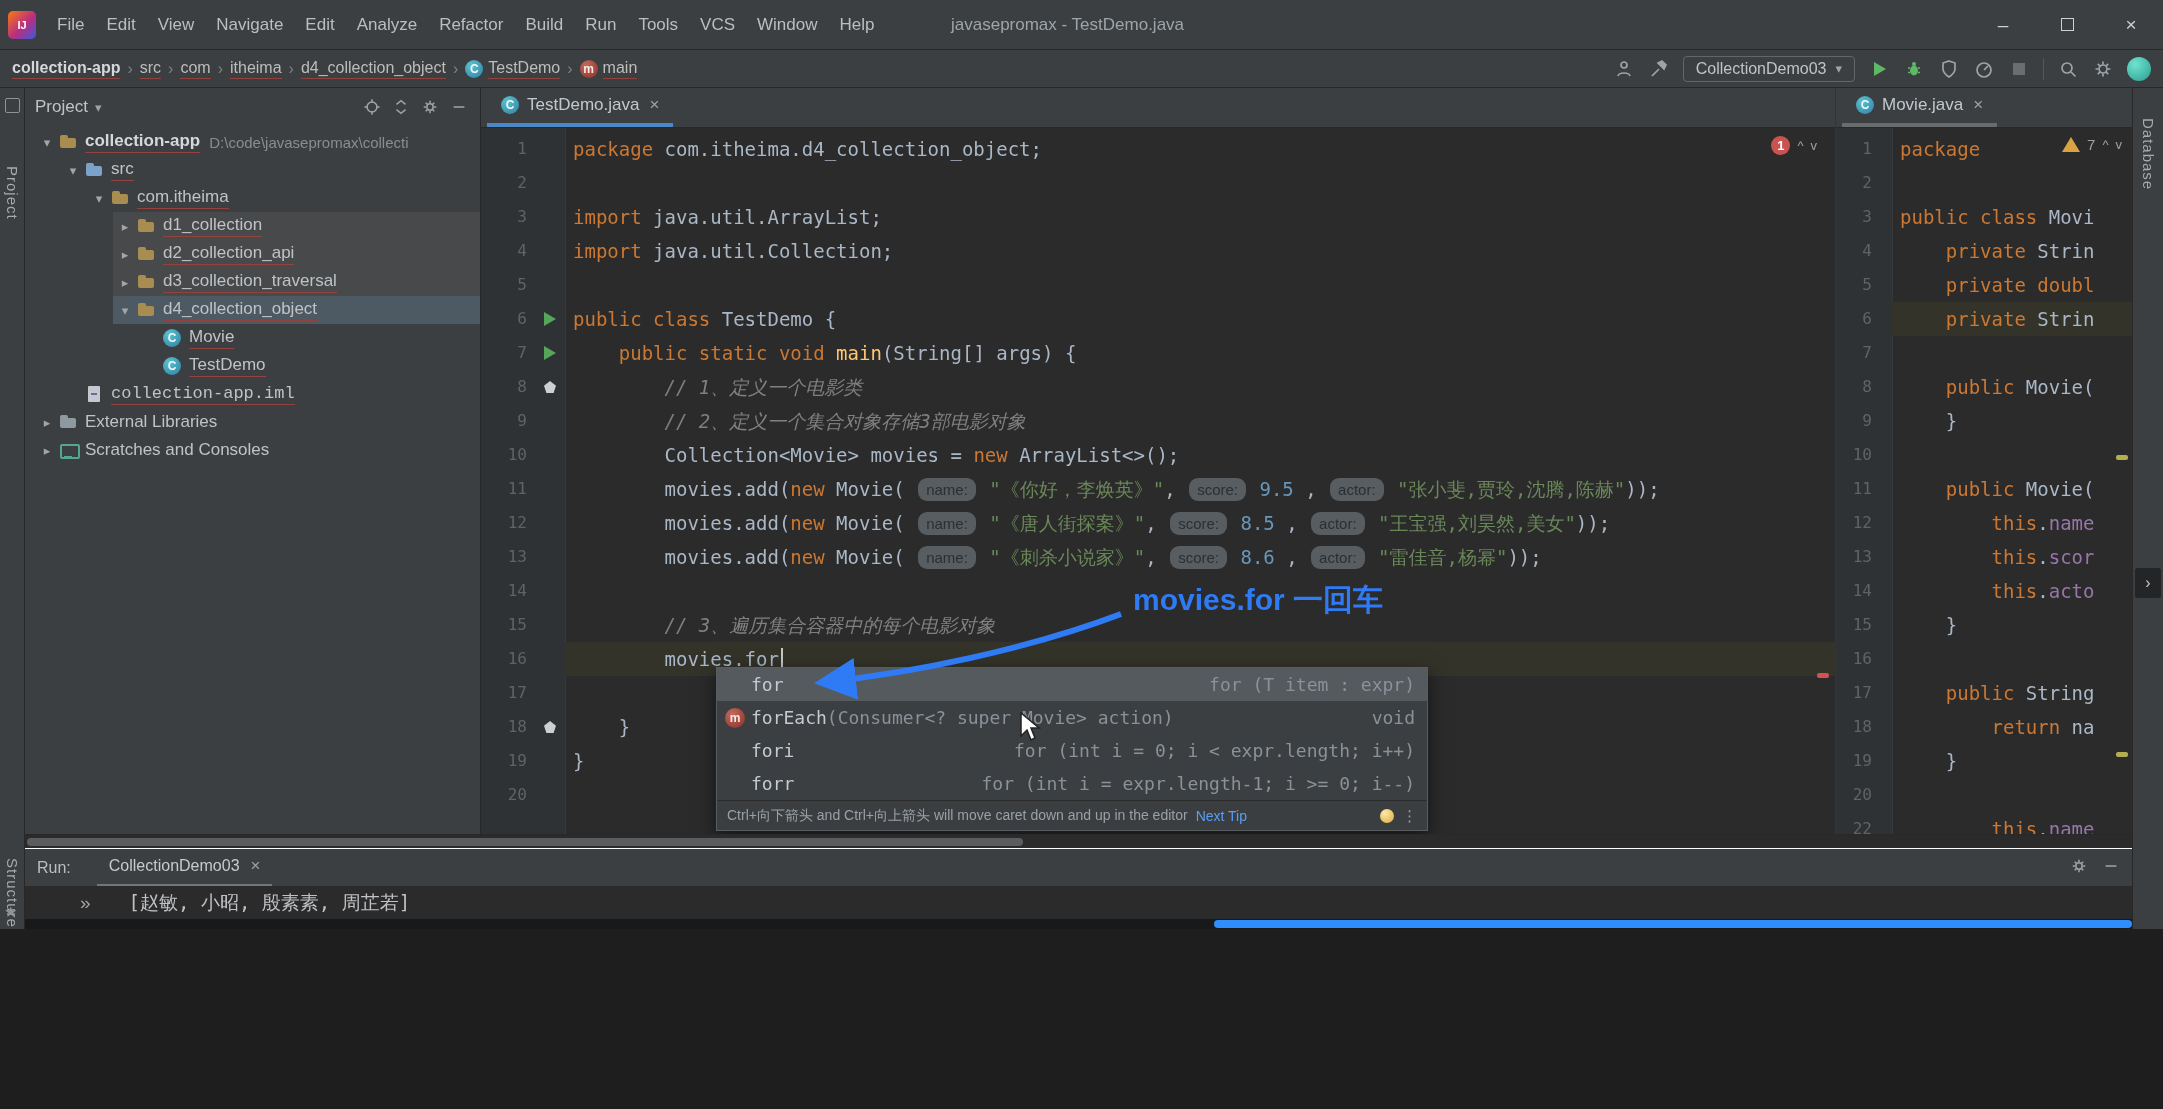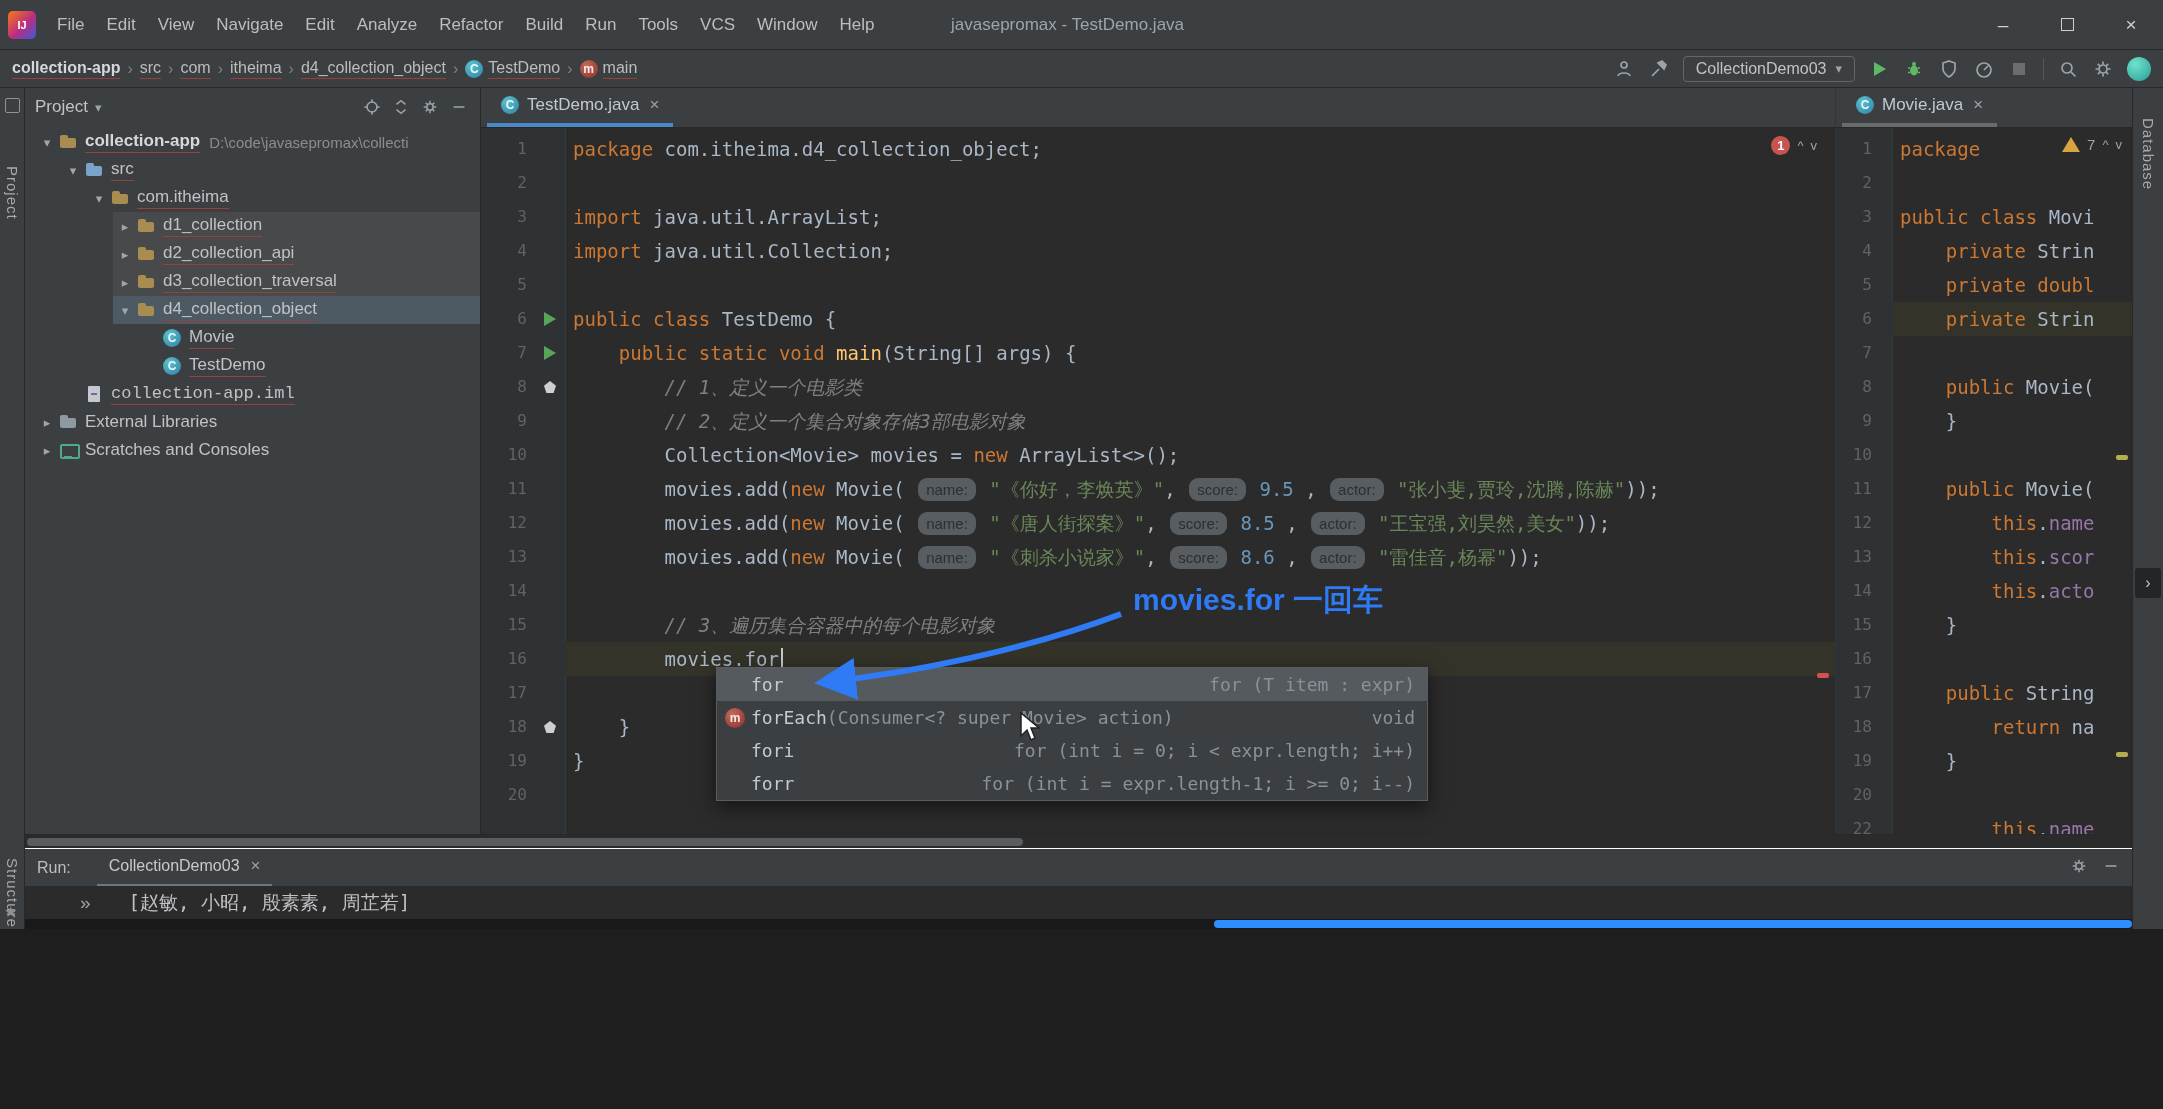--- a/index.html
+++ b/index.html
@@ -525,20 +525,27 @@
                     <span class="pop-ic"></span>
                     <span class="pop-name">fori</span>
                     <span class="pop-tail">for (int i = 0; i &lt; expr.length; i++)</span>
                   </div>
                   <div class="pop-row">
                     <span class="pop-ic"></span>
                     <span class="pop-name">forr</span>
                     <span class="pop-tail">for (int i = expr.length-1; i &gt;= 0; i--)</span>
                   </div>
                 </div>
+              <div class="pop-footer">
+                <span>Ctrl+向下箭头 and Ctrl+向上箭头 will move caret down and up in the editor</span>
+                <a class="pop-link" href="#">Next Tip</a>
+                <span class="pop-sp"></span>
+                <span class="bulb"></span>
+                <span class="pop-more">⋮</span>
+              </div>
             </div>
 
             <div class="anno-text">movies.for 一回车</div>
             <svg class="anno-svg" width="1352" height="886">
               <defs>
                 <marker id="ah" markerWidth="7" markerHeight="7" refX="5" refY="3.5" orient="auto">
                   <path d="M0 0L7 3.5L0 7z" fill="#2f7bf5"></path>
                 </marker>
               </defs>
               <path d="M640 486 C 545 522, 430 545, 345 554" stroke="#2f7bf5" stroke-width="6" fill="none" marker-end="url(#ah)"></path>

